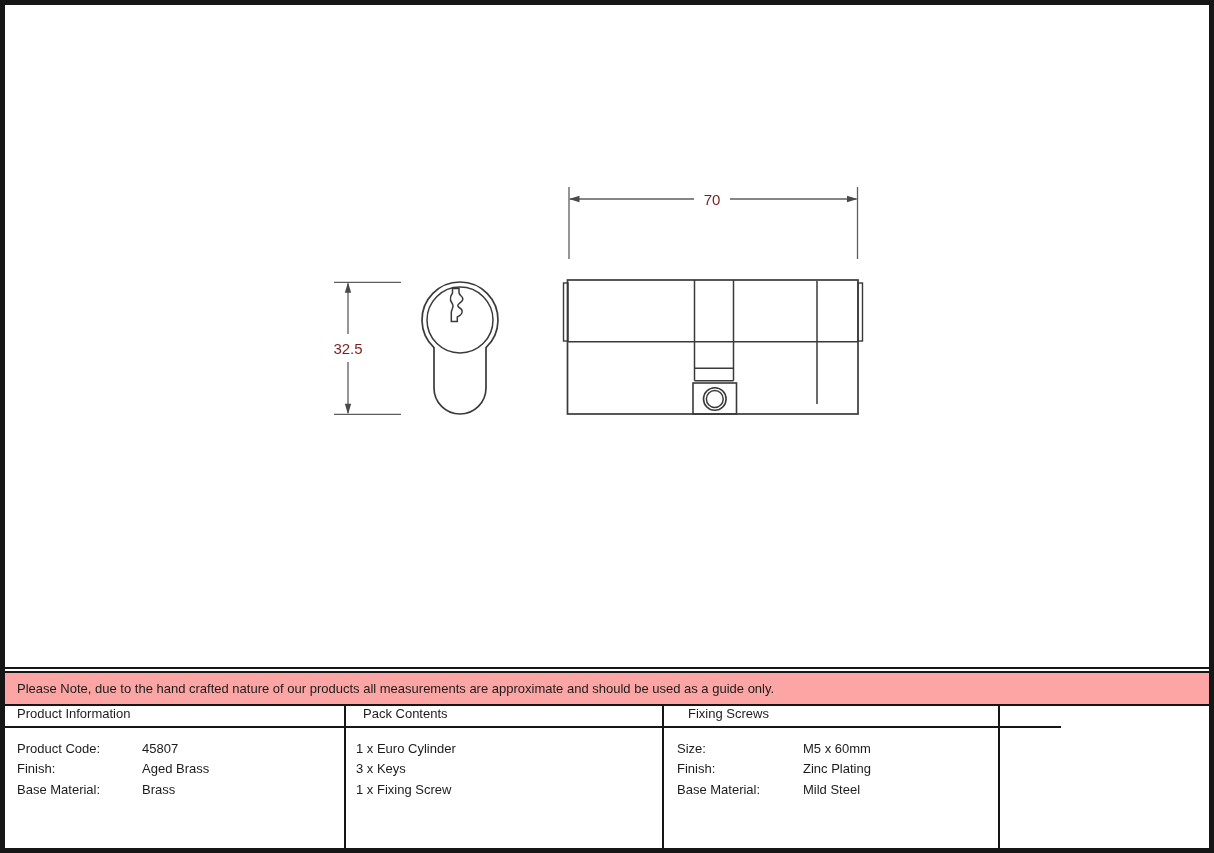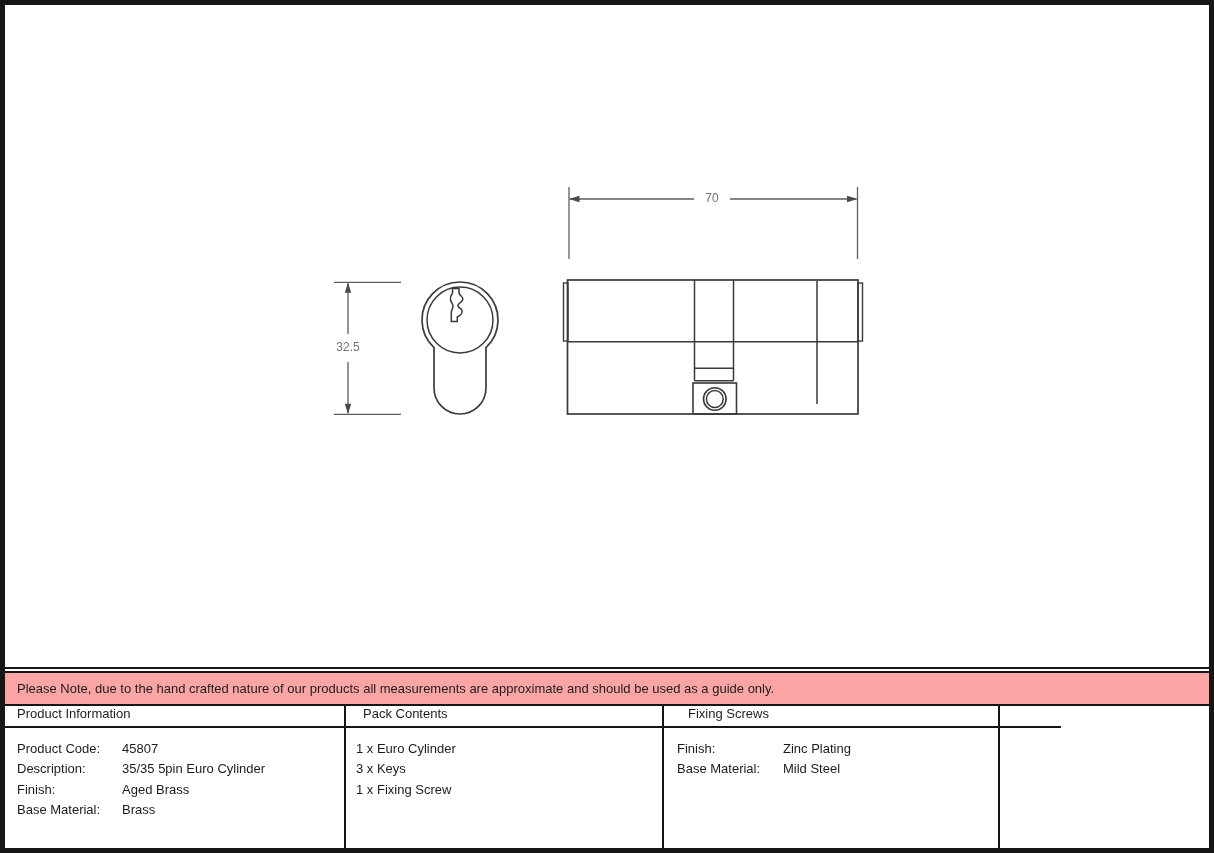--- a/index.html
+++ b/index.html
@@ -5,31 +5,31 @@
   html,body{margin:0;padding:0;background:#fff;}
   body{width:1214px;height:853px;position:relative;overflow:hidden;
        font-family:"Liberation Sans",sans-serif;color:#1c1c1c;}
   .page-border{position:absolute;inset:0;border:5px solid #161616;pointer-events:none;z-index:50;}
   
   .drawing-area{position:absolute;left:0;top:0;width:1214px;height:667px;border-bottom:2px solid #161616;background:#fff;}
   svg.techsvg{position:absolute;left:0;top:0;}
   .dim line{stroke:#5d5d5d;stroke-width:1.3;}
   .dim polygon{fill:#4a4a4a;stroke:none;}
   .draw{stroke:#3a3a3a;fill:none;}
-  .dim-label{position:absolute;font-size:12px;color:#737373;text-align:center;}
+  .dim-label{position:absolute;font-size:15px;color:#7f1d1d;text-align:center;}
   
   .note-row{position:absolute;left:0;top:671px;width:1214px;height:35px;box-sizing:border-box;
             border-top:2px solid #161616;border-bottom:2px solid #161616;
             display:flex;align-items:center;padding-left:17px;font-size:13px;background:#fca5a5;}
   
   .vdiv{position:absolute;top:706px;height:147px;width:2px;background:#161616;}
   .thead{position:absolute;top:706px;height:22px;box-sizing:border-box;border-bottom:2px solid #161616;
          display:flex;padding-left:17px;font-size:13px;}
   .tbody{position:absolute;top:738px;font-size:13px;}
-  .trow{height:20.5px;display:flex;align-items:center;}
+  .trow{height:20.5px;display:flex;align-items:center;gap:20px;}
   .tlabel{display:inline-block;}
   .pi .tlabel{width:105px;}
   .fs .tlabel{width:106px;}
   
   .logo-cell{position:absolute;left:1000px;top:706px;width:214px;height:142px;}
 </style>
 </head>
 <body>
 
 <div class="drawing-area">
@@ -99,24 +99,20 @@
 <div class="thead" style="left:664px;width:397px;padding-left:24px;">
   <span>Fixing Screws</span>
 </div>
 
 <div class="tbody pi" style="left:17px;">
   <div class="trow">
     <span class="tlabel">Product Code:</span>
     <span>45807</span>
   </div>
   <div class="trow">
-    <span class="tlabel">Description:</span>
-    <span>35/35 5pin Euro Cylinder</span>
-  </div>
-  <div class="trow">
     <span class="tlabel">Finish:</span>
     <span>Aged Brass</span>
   </div>
   <div class="trow">
     <span class="tlabel">Base Material:</span>
     <span>Brass</span>
   </div>
 </div>
 
 <div class="tbody" style="left:356px;">
@@ -126,20 +122,24 @@
   <div class="trow">
     <span>3 x Keys</span>
   </div>
   <div class="trow">
     <span>1 x Fixing Screw</span>
   </div>
 </div>
 
 <div class="tbody fs" style="left:677px;">
   <div class="trow">
+    <span class="tlabel">Size:</span>
+    <span>M5 x 60mm</span>
+  </div>
+  <div class="trow">
     <span class="tlabel">Finish:</span>
     <span>Zinc Plating</span>
   </div>
   <div class="trow">
     <span class="tlabel">Base Material:</span>
     <span>Mild Steel</span>
   </div>
 </div>
 
 <div class="logo-cell">

